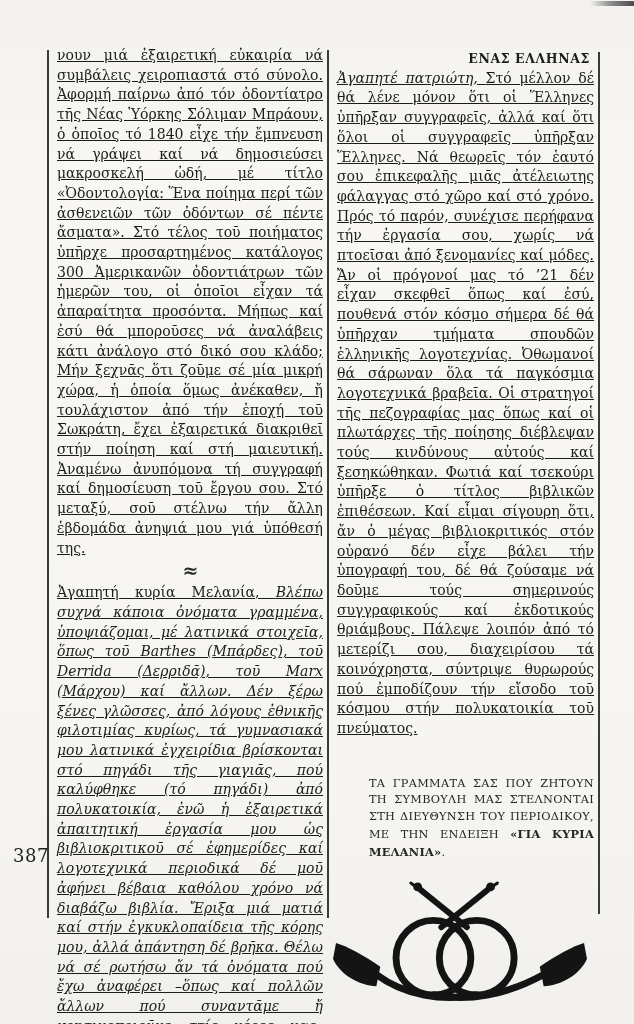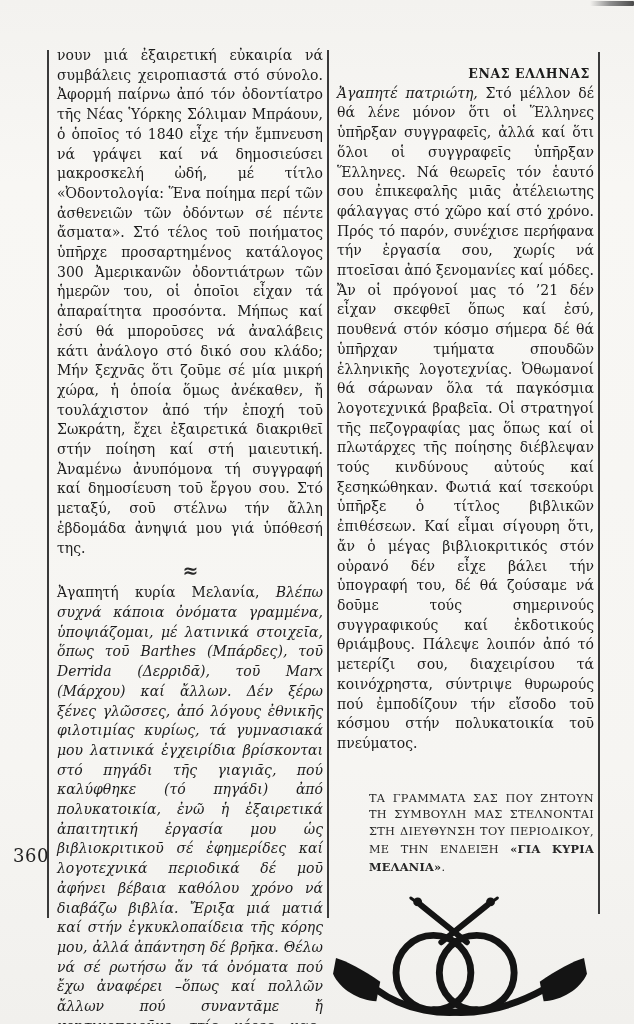--- a/index.html
+++ b/index.html
@@ -43,41 +43,41 @@
     position: absolute;
     top: 46px;
     text-align: justify;
     font-size: 14px;
     line-height: 19.7px;
     color: #1c1c1c;
   }
   .col.left  { left: 57px;  width: 266px; }
   .col.right { left: 337px; width: 257px; }
 
-  .col p { margin: 0; }
+  .col p { margin: 0; text-decoration: underline; }
 
   .italic { font-style: italic; margin-top: 24px; }
   .roman  { font-style: normal; }
 
   .separator {
     text-align: center;
     font-size: 19px;
     font-weight: bold;
     line-height: 22px;
     margin: 1px 0 2px 0;
     color: #2a2a2a;
     letter-spacing: -1px;
   }
 
   .signature {
     text-align: right;
     font-weight: bold;
     font-size: 12.5px;
     letter-spacing: 0.6px;
-    margin-top: 18px;
+    margin-top: 3px;
     padding-right: 4px;
   }
 
   .letter3 { margin-top: 17px; }
 
   .editorial-note {
     margin-top: 37px;
     font-size: 11.3px;
     line-height: 16.8px;
     letter-spacing: 0.3px;
@@ -97,21 +97,21 @@
 <body>
 
 <div class="page">
 
   <div class="scan-artifact"></div>
 
   <div class="vrule left"></div>
   <div class="vrule mid"></div>
   <div class="vrule right"></div>
 
-  <div class="page-number">360</div>
+  <div class="page-number">387</div>
 
   <div class="col left">
     <p class="roman">
       <span>νουν μιά ἐξαιρετική εὐκαιρία νά συμβάλεις χειροπιαστά στό σύνολο. Ἀφορμή παίρνω ἀπό τόν ὀδοντίατρο τῆς Νέας Ὑόρκης Σόλιμαν Μπράουν, ὁ ὁποῖος τό 1840 εἶχε τήν ἔμπνευση νά γράψει καί νά δημοσιεύσει μακροσκελή ὠδή, μέ τίτλο «Ὀδοντολογία: Ἕνα ποίημα περί τῶν ἀσθενειῶν τῶν ὀδόντων σέ πέντε ἄσματα». Στό τέλος τοῦ ποιήματος ὑπῆρχε προσαρτημένος κατάλογος 300 Ἀμερικανῶν ὀδοντιάτρων τῶν ἡμερῶν του, οἱ ὁποῖοι εἶχαν τά ἀπαραίτητα προσόντα. Μήπως καί ἐσύ θά μποροῦσες νά ἀναλάβεις κάτι ἀνάλογο στό δικό σου κλάδο; Μήν ξεχνᾶς ὅτι ζοῦμε σέ μία μικρή χώρα, ἡ ὁποία ὅμως ἀνέκαθεν, ἤ τουλάχιστον ἀπό τήν ἐποχή τοῦ Σωκράτη, ἔχει ἐξαιρετικά διακριθεῖ στήν ποίηση καί στή μαιευτική. Ἀναμένω ἀνυπόμονα τή συγγραφή καί δημοσίευση τοῦ ἔργου σου. Στό μεταξύ, σοῦ στέλνω τήν ἄλλη ἑβδομάδα ἀνηψιά μου γιά ὑπόθεσή της.</span>
     </p>
     <div class="separator">≈</div>
     <p>
       <span class="roman">Ἀγαπητή κυρία Μελανία, </span><span class="italic">Βλέπω συχνά κάποια ὀνόματα γραμμένα, ὑποψιάζομαι, μέ λατινικά στοιχεῖα, ὅπως τοῦ Barthes (Μπάρδες), τοῦ Derrida (Δερριδᾶ), τοῦ Marx (Μάρχου) καί ἄλλων. Δέν ξέρω ξένες γλῶσσες, ἀπό λόγους ἐθνικῆς φιλοτιμίας κυρίως, τά γυμνασιακά μου λατινικά ἐγχειρίδια βρίσκονται στό πηγάδι τῆς γιαγιᾶς, πού καλύφθηκε (τό πηγάδι) ἀπό πολυκατοικία, ἐνῶ ἡ ἐξαιρετικά ἀπαιτητική ἐργασία μου ὡς βιβλιοκριτικοῦ σέ ἐφημερίδες καί λογοτεχνικά περιοδικά δέ μοῦ ἀφήνει βέβαια καθόλου χρόνο νά διαβάζω βιβλία. Ἔριξα μιά ματιά καί στήν ἐγκυκλοπαίδεια τῆς κόρης μου, ἀλλά ἀπάντηση δέ βρῆκα. Θέλω νά σέ ρωτήσω ἄν τά ὀνόματα πού ἔχω ἀναφέρει –ὅπως καί πολλῶν ἄλλων πού συναντᾶμε ἤ χρησιμοποιοῦμε στίς μέρες μας– εἶναι ὀνόματα Ἑλλήνων συγγραφέων ἤ ὄχι. Ἐλπίζω νά ἀπαντήσεις ἀμέ-</span>
     </p>
   </div>

